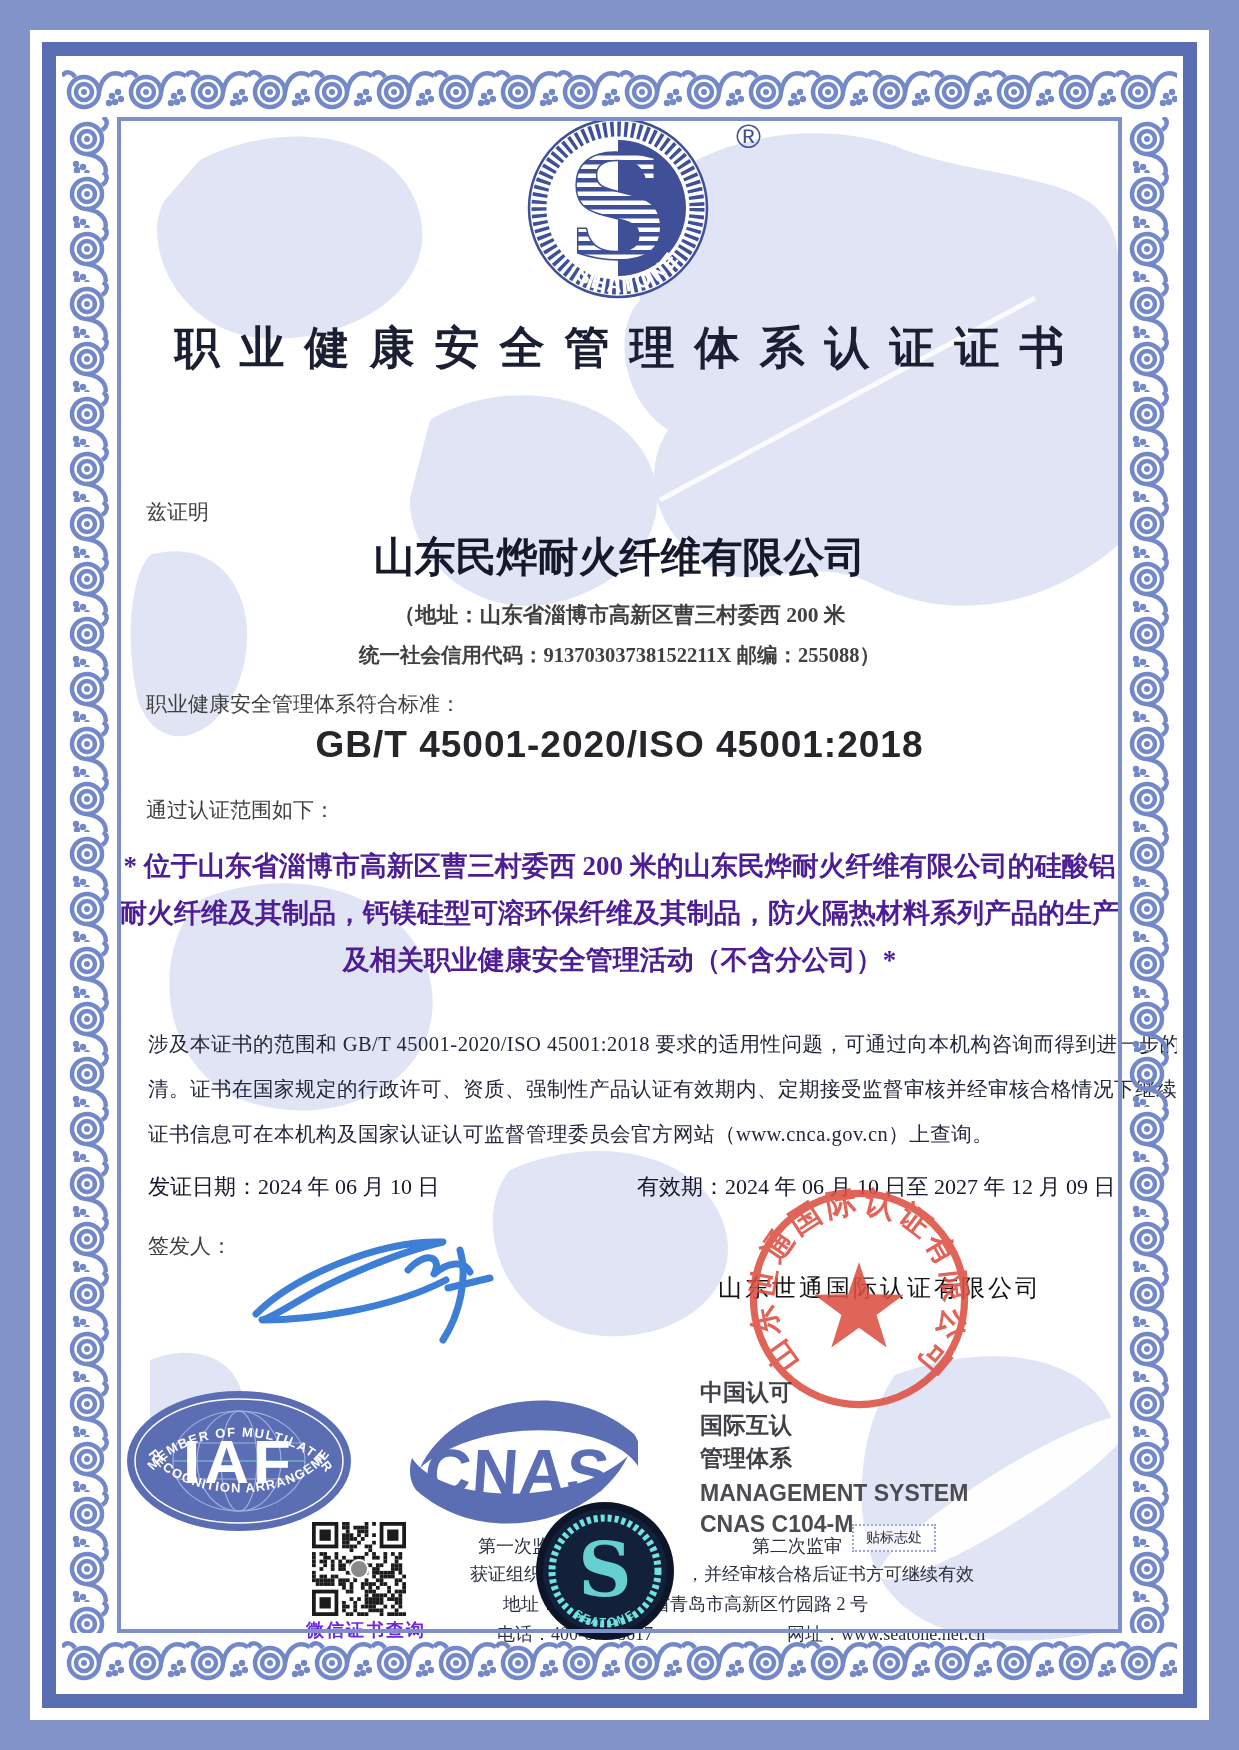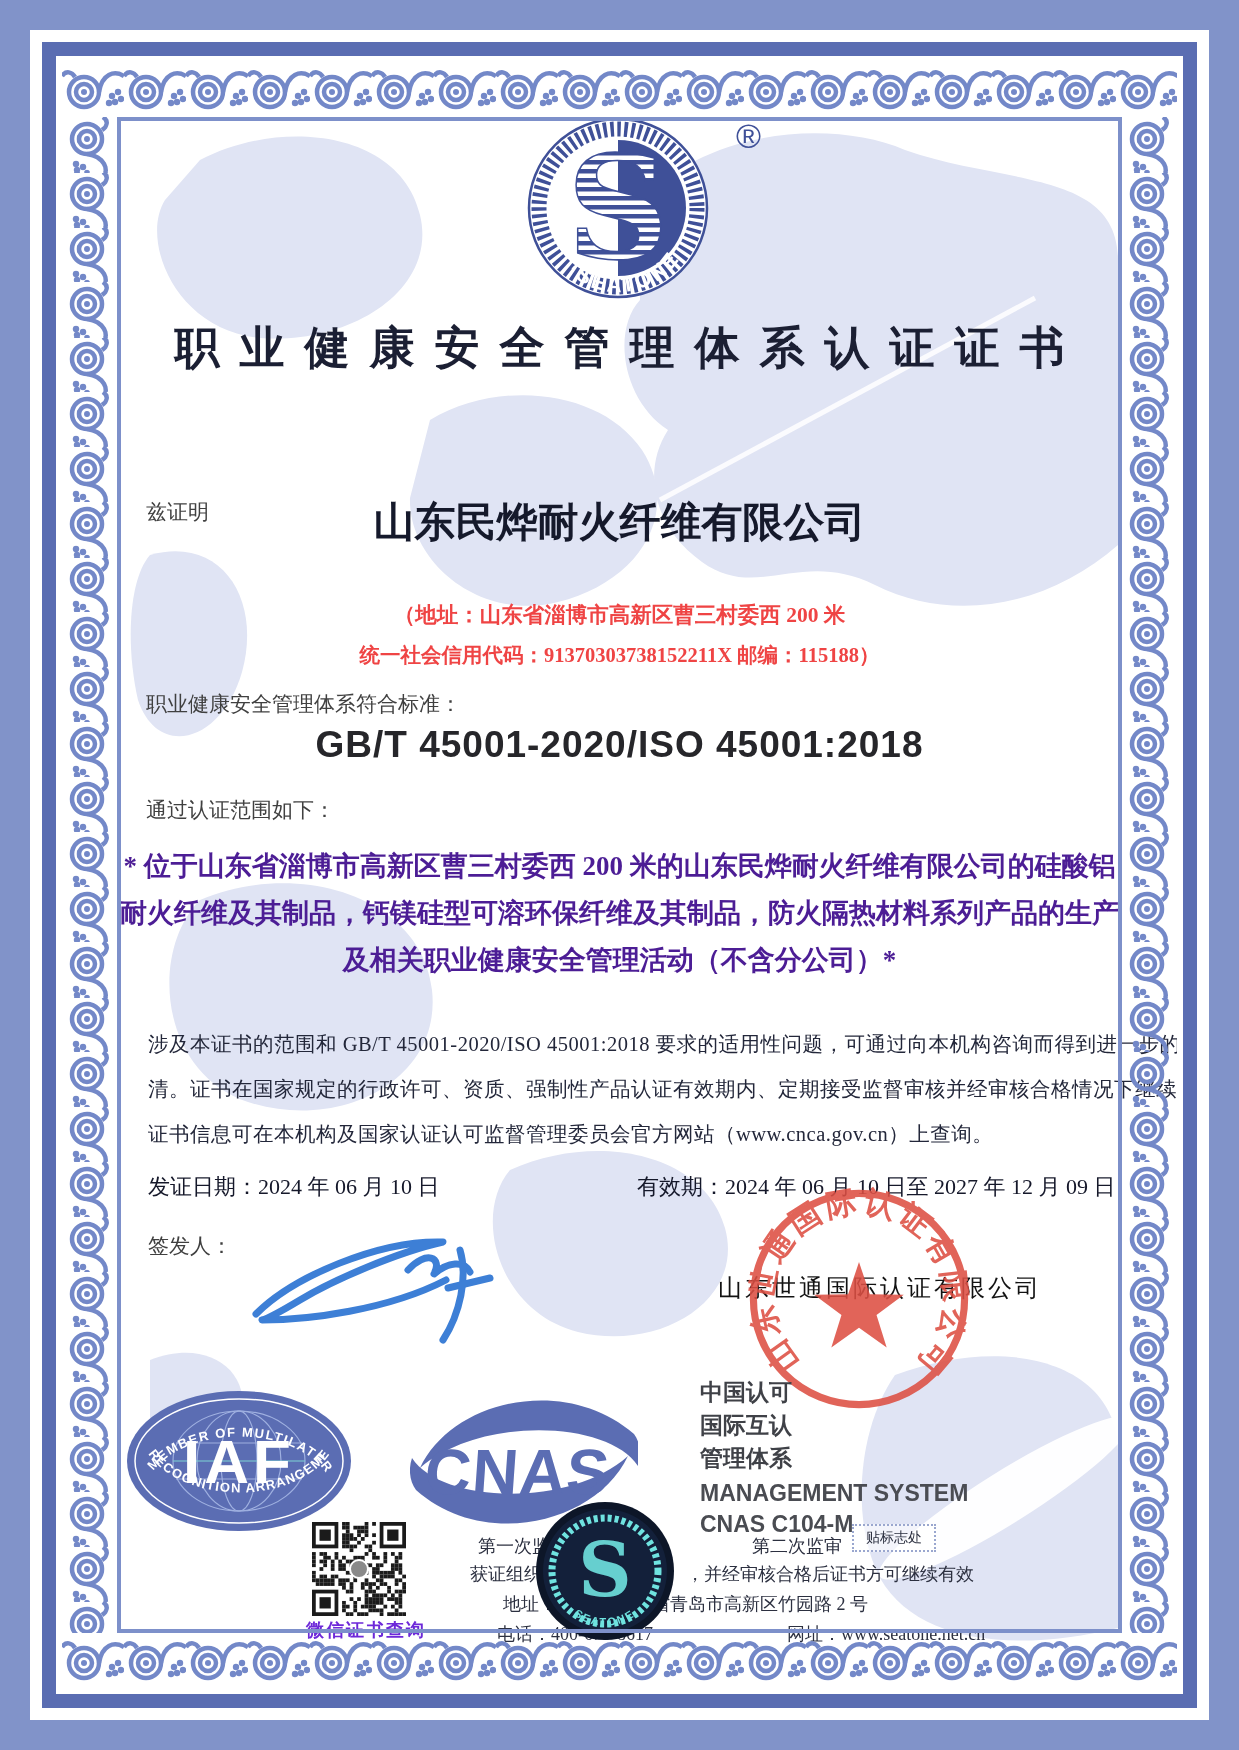--- a/index.html
+++ b/index.html
@@ -10,21 +10,21 @@
   .b-w1{position:absolute;inset:30px;border:12px solid #ffffff;pointer-events:none;}
   .b-dark{position:absolute;inset:42px;border:14px solid #5a6db2;pointer-events:none;}
   .b-w2{position:absolute;inset:56px;border:6px solid #ffffff;pointer-events:none;}
   .b-line{position:absolute;inset:117px;border:4px solid #7d90ca;pointer-events:none;}
   .pat{position:absolute;pointer-events:none;}
   .abs{position:absolute;}
   .title{width:100%;text-align:center;font-size:45px;font-weight:600;letter-spacing:20px;padding-left:20px;box-sizing:border-box;color:#1b1f33;}
   .certno{font-size:25px;font-weight:700;color:#10131f;}
   .certno .num{font-size:27px;letter-spacing:1px;}
   .company{width:100%;text-align:center;font-size:41px;font-weight:700;color:#15192b;}
-  .centerline{width:100%;text-align:center;font-weight:700;color:#ef4444;}
+  .centerline{width:100%;text-align:center;font-weight:700;color:#404040;}
   .standard{width:100%;text-align:center;font-family:"Liberation Sans","DejaVu Sans",sans-serif;font-size:37px;font-weight:700;color:#26262a;letter-spacing:1px;}
   .label{font-size:21px;color:#404040;}
   .scope{width:100%;text-align:center;font-size:27px;font-weight:600;color:#4c1d95;line-height:47px;}
   .note{font-size:20.5px;color:#23273a;letter-spacing:0.5px;white-space:nowrap;}
   .dates{font-size:22px;color:#15182a;}
   .issuer{font-size:24px;letter-spacing:3px;color:#121212;font-weight:500;}
   .accr-cn{font-size:23px;font-weight:700;color:#3f4147;line-height:33px;}
   .accr-en{font-family:"Liberation Sans","DejaVu Sans",sans-serif;font-size:23px;font-weight:700;color:#4a4c52;line-height:31px;}
   .foot{font-size:18px;color:#2c3040;}
   .sticker-box{border:2px dotted #9aa7cf;padding:3px 12px;font-size:14px;color:#2c3040;background:rgba(255,255,255,.6);}
@@ -69,24 +69,24 @@
       </text>
       <text x="268" y="42" font-size="34" fill="#3f5098" font-family="'Liberation Sans',sans-serif">®</text>
     </g>
   </svg>
 
   <div class="abs title" style="left:0;top:318px;">职业健康安全管理体系认证证书</div>
 
 
   <div class="abs label" style="left:146px;top:498px;">兹证明</div>
 
-  <div class="abs company" style="left:0;top:495px;">山东民烨耐火纤维有限公司</div>
+  <div class="abs company" style="left:0;top:530px;">山东民烨耐火纤维有限公司</div>
 
   <div class="abs centerline" style="left:0;top:600px;font-size:21.5px;">（地址：山东省淄博市高新区曹三村委西 200 米</div>
-  <div class="abs centerline" style="left:0;top:641px;font-size:20.5px;">统一社会信用代码：91370303738152211X 邮编：115188）</div>
+  <div class="abs centerline" style="left:0;top:641px;font-size:20.5px;">统一社会信用代码：91370303738152211X 邮编：255088）</div>
 
   <div class="abs label" style="left:146px;top:690px;">职业健康安全管理体系符合标准：</div>
   <div class="abs standard" style="left:0;top:724px;">GB/T 45001-2020/ISO 45001:2018</div>
 
   <div class="abs label" style="left:146px;top:796px;">通过认证范围如下：</div>
   <div class="abs scope" style="left:0;top:843px;">
     <div>* 位于山东省淄博市高新区曹三村委西 200 米的山东民烨耐火纤维有限公司的硅酸铝</div>
     <div>耐火纤维及其制品，钙镁硅型可溶环保纤维及其制品，防火隔热材料系列产品的生产</div>
     <div>及相关职业健康安全管理活动（不含分公司）*</div>
   </div>

